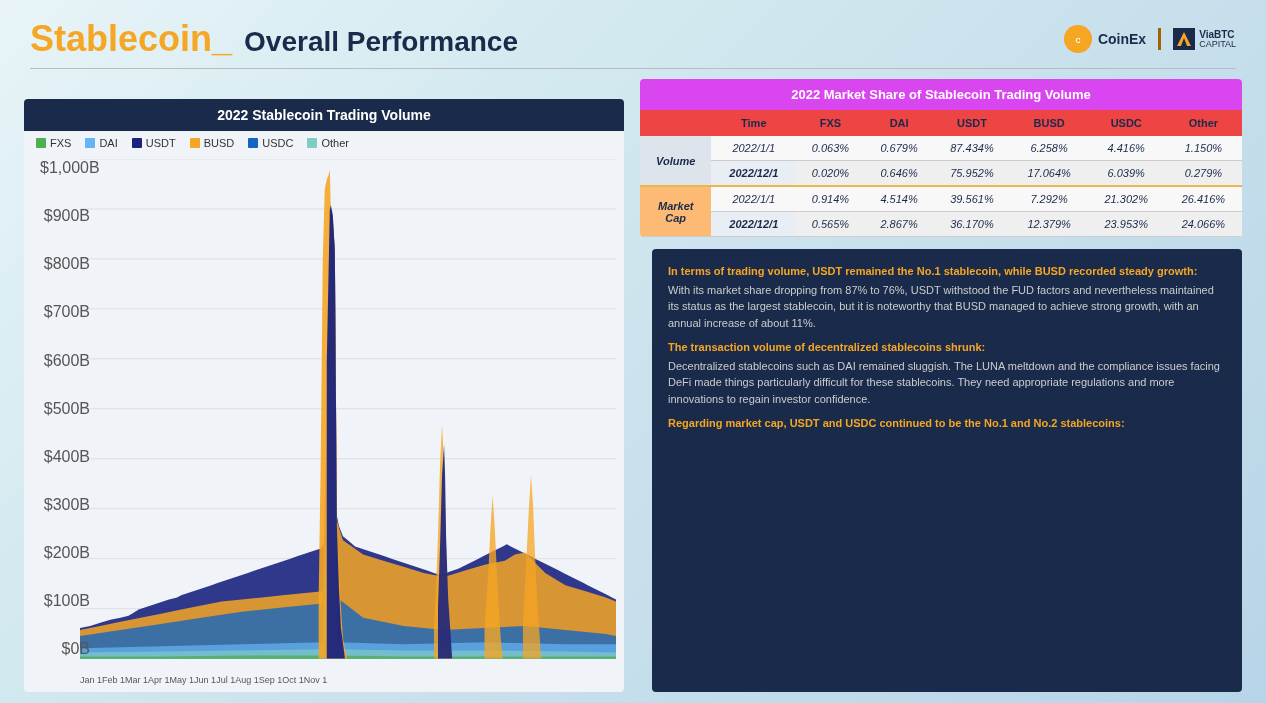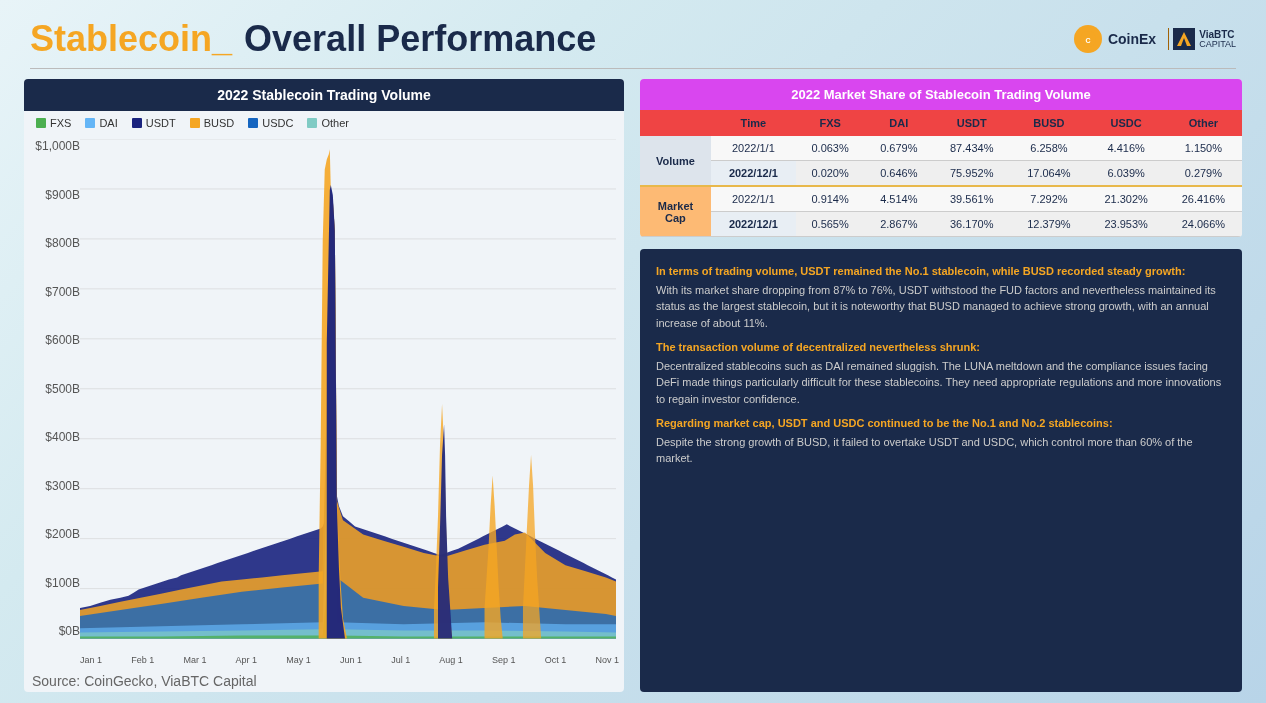--- a/index.html
+++ b/index.html
@@ -21,21 +21,21 @@
       display: flex;
       align-items: baseline;
       gap: 12px;
     }
     .title-stablecoin {
       font-size: 36px;
       font-weight: bold;
       color: #f5a623;
     }
     .title-overall {
-      font-size: 36px;
+      font-size: 28px;
       font-weight: bold;
       color: #1a2a4a;
     }
     .header-logos {
       display: flex;
       align-items: center;
       gap: 12px;
     }
     .coinex-logo {
       display: flex;
@@ -57,22 +57,22 @@
       font-size: 10px;
       font-weight: bold;
     }
     .viabtc-logo {
       display: flex;
       align-items: center;
       gap: 4px;
       font-size: 11px;
       font-weight: bold;
       color: #1a2a4a;
-      border-left: 1px solid #a16207;
-      padding-left: 4px;
+      border-left: 3px solid #a16207;
+      padding-left: 12px;
     }
     .divider-line {
       height: 1px;
       background: #bbb;
       margin: 0 30px 10px 30px;
     }
     .main-content {
       display: flex;
       gap: 16px;
       padding: 0 24px;
@@ -80,20 +80,21 @@
     }
     
     .left-panel {
       width: 600px;
       flex-shrink: 0;
       background: #f0f4f8;
       border-radius: 4px;
       overflow: hidden;
       display: flex;
       flex-direction: column;
+      margin-top: 20px;
     }
     .chart-title {
       background: #1a2a4a;
       color: white;
       font-size: 14px;
       font-weight: bold;
       text-align: center;
       padding: 8px;
     }
     .chart-legend {
@@ -114,42 +115,41 @@
       height: 10px;
       border-radius: 1px;
     }
     .chart-area {
       flex: 1;
       position: relative;
       padding: 4px 8px 30px 56px;
     }
     .y-axis-labels {
       position: absolute;
-      left: 6px;
+      left: 16px;
       top: 4px;
       bottom: 30px;
       display: flex;
       flex-direction: column;
       justify-content: space-between;
-      font-size: 12px;
+      font-size: 16px;
       color: #555;
       width: 50px;
       text-align: right;
     }
     .chart-svg {
       width: 100%;
       height: 100%;
     }
     .x-axis-labels {
       position: absolute;
       bottom: 4px;
       left: 56px;
       right: 5px;
       display: flex;
-      justify-content: space-between;
       font-size: 9px;
       color: #555;
     }
     .source-text {
       font-size: 14px;
       color: #666;
       padding: 4px 8px;
     }
     
     .right-panel {
@@ -185,20 +185,21 @@
       padding: 7px 6px;
       text-align: center;
     }
     tbody tr {
       border-bottom: 1px solid #ccc;
     }
     tbody td {
       padding: 6px 6px;
       text-align: center;
       color: #1a2a4a;
+      font-style: italic;
     }
     tbody td:first-child {
       font-weight: bold;
       background: #e8eef4;
       color: #1a2a4a;
     }
     tbody tr:nth-child(odd) td:not(:first-child) {
       background: #f8f8f8;
     }
     tbody tr:nth-child(even) td:not(:first-child) {
@@ -207,20 +208,21 @@
     
     .info-box {
       background: #1a2a4a;
       border-radius: 4px;
       padding: 14px 16px;
       color: #ddd;
       font-size: 11px;
       line-height: 1.5;
       flex: 1;
       overflow: hidden;
+      margin-left: 12px;
     }
     .info-heading {
       color: #f5a623;
       font-weight: bold;
       margin-bottom: 2px;
     }
     .info-para {
       margin-bottom: 8px;
       color: #ccc;
     }
@@ -458,20 +460,19 @@
               <td>23.953%</td>
               <td>24.066%</td>
             </tr>
           </tbody>
       </table>
     </div>
 
     <div class="info-box" id="info-box">
     <div class="info-heading">In terms of trading volume, USDT remained the No.1 stablecoin, while BUSD recorded steady growth:</div>
         <div class="info-para">With its market share dropping from 87% to 76%, USDT withstood the FUD factors and nevertheless maintained its status as the largest stablecoin, but it is noteworthy that BUSD managed to achieve strong growth, with an annual increase of about 11%.</div>
-        <div class="info-heading">The transaction volume of decentralized nevertheless shrunk:</div>
+        <div class="info-heading">The transaction volume of decentralized stablecoins shrunk:</div>
         <div class="info-para">Decentralized stablecoins such as DAI remained sluggish. The LUNA meltdown and the compliance issues facing DeFi made things particularly difficult for these stablecoins. They need appropriate regulations and more innovations to regain investor confidence.</div>
         <div class="info-heading">Regarding market cap, USDT and USDC continued to be the No.1 and No.2 stablecoins:</div>
-        <div class="info-para">Despite the strong growth of BUSD, it failed to overtake USDT and USDC, which control more than 60% of the market.</div>
       </div>
 
   </div>
 </div>
 
 </body></html>

